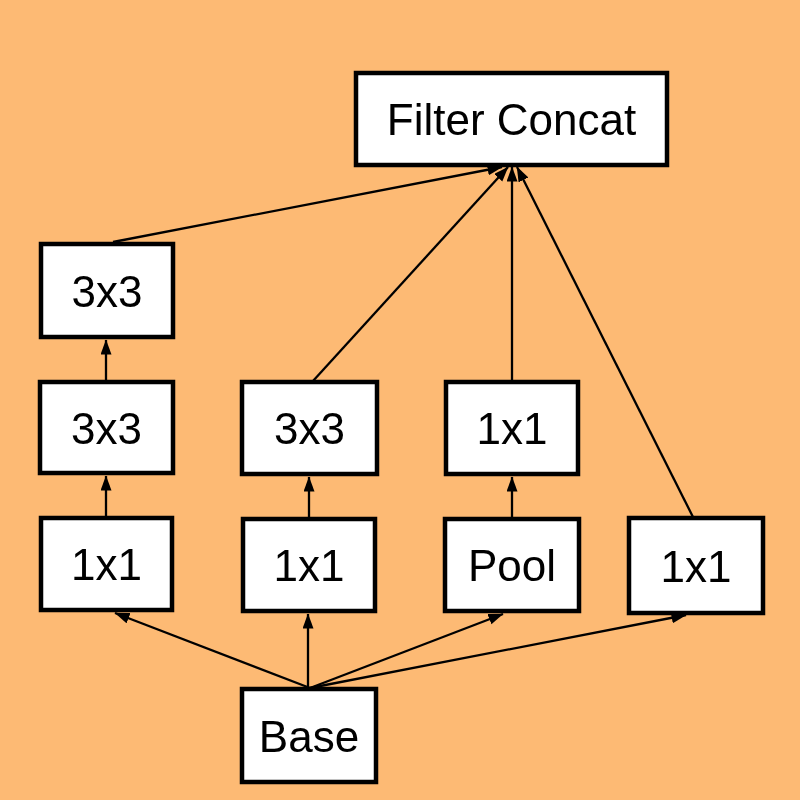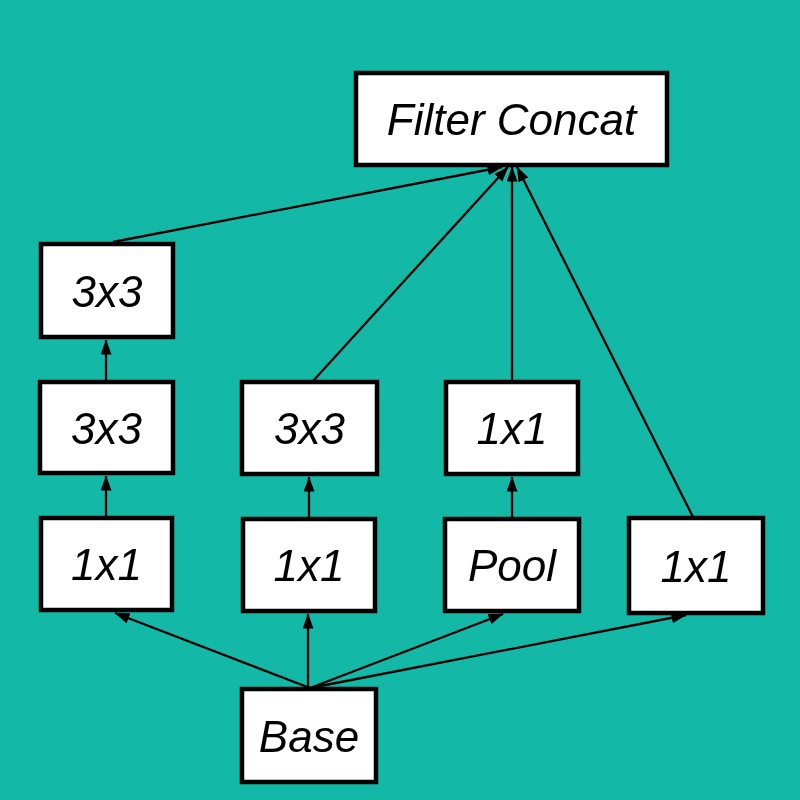--- a/index.html
+++ b/index.html
@@ -5,23 +5,22 @@
   html, body {
     margin: 0;
     padding: 0;
     background: #ffffff;
     font-family: "Liberation Sans", sans-serif;
   }
   .canvas {
     position: relative;
     width: 800px;
     height: 800px;
-    background: #14b8a6;
+    background: #fdba74;
     overflow: hidden;
-    font-style: italic;
   }
   svg { display: block; }
   .node-rect {
     fill: #ffffff;
     stroke-width: 4.5px;
   }
   .node-label {
     font-family: "Liberation Sans", sans-serif;
     font-size: 44px;
     text-anchor: middle;

